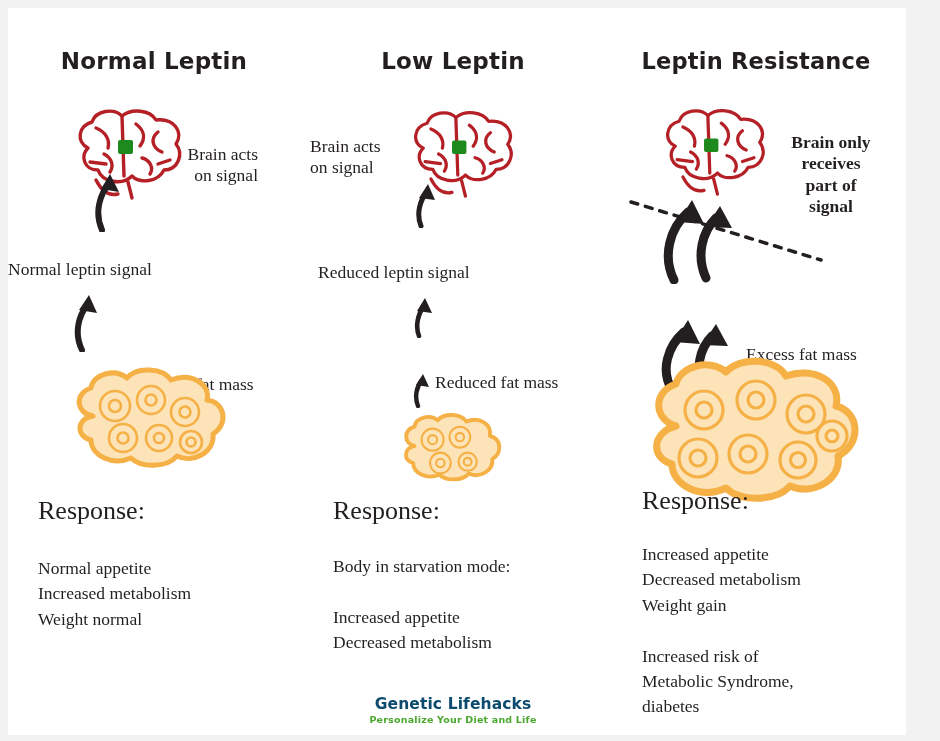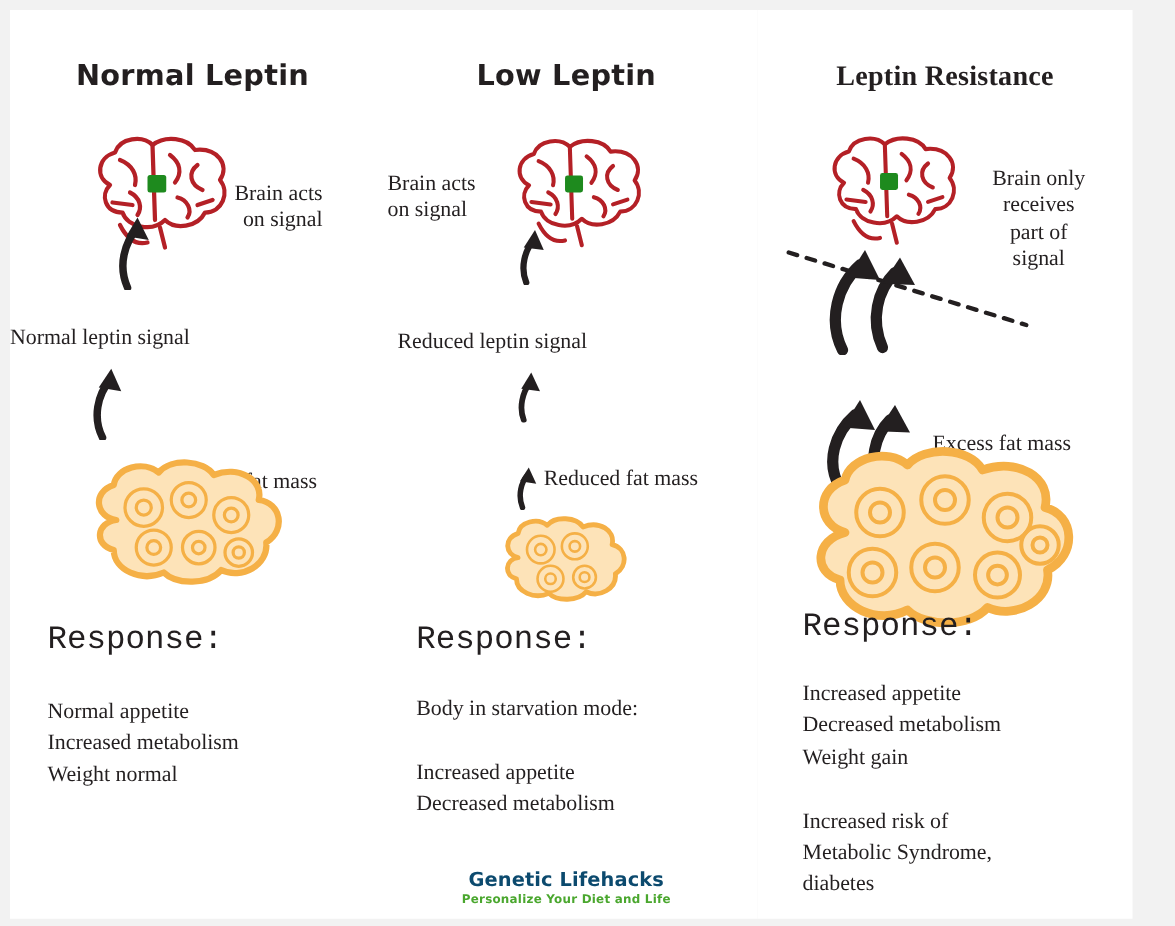--- a/index.html
+++ b/index.html
@@ -34,41 +34,41 @@
 
   .panel-title {
     text-align: center;
     font-family: "DejaVu Sans", sans-serif;
     font-weight: bold;
     font-size: 23px;
     color: #231f20;
     margin-top: 40px;
     letter-spacing: .2px;
   }
-  .panel-3 .panel-title { font-size: 22.5px; font-family: Liberation Serif, serif; }
+  .panel-3 .panel-title { font-size: 22.5px; }
 
   .graphic {
     position: relative;
     height: 400px;
   }
 
   .lbl {
     position: absolute;
     font-family: "Liberation Serif", serif;
     font-size: 17.5px;
     color: #231f20;
     line-height: 1.22;
     white-space: pre-line;
   }
-  .lbl.center { text-align: center; }
+  .lbl.center { text-align: center; font-weight: bold; }
   .lbl.right { text-align: right; }
 
   .response-head {
     position: absolute;
-    font-family: Liberation Mono, monospace;
+    font-family: Liberation Serif, serif;
     font-size: 26px;
     color: #231f20;
   }
   .response-body {
     position: absolute;
     font-family: "Liberation Serif", serif;
     font-size: 17.5px;
     line-height: 1.45;
     color: #231f20;
     white-space: pre-line;

